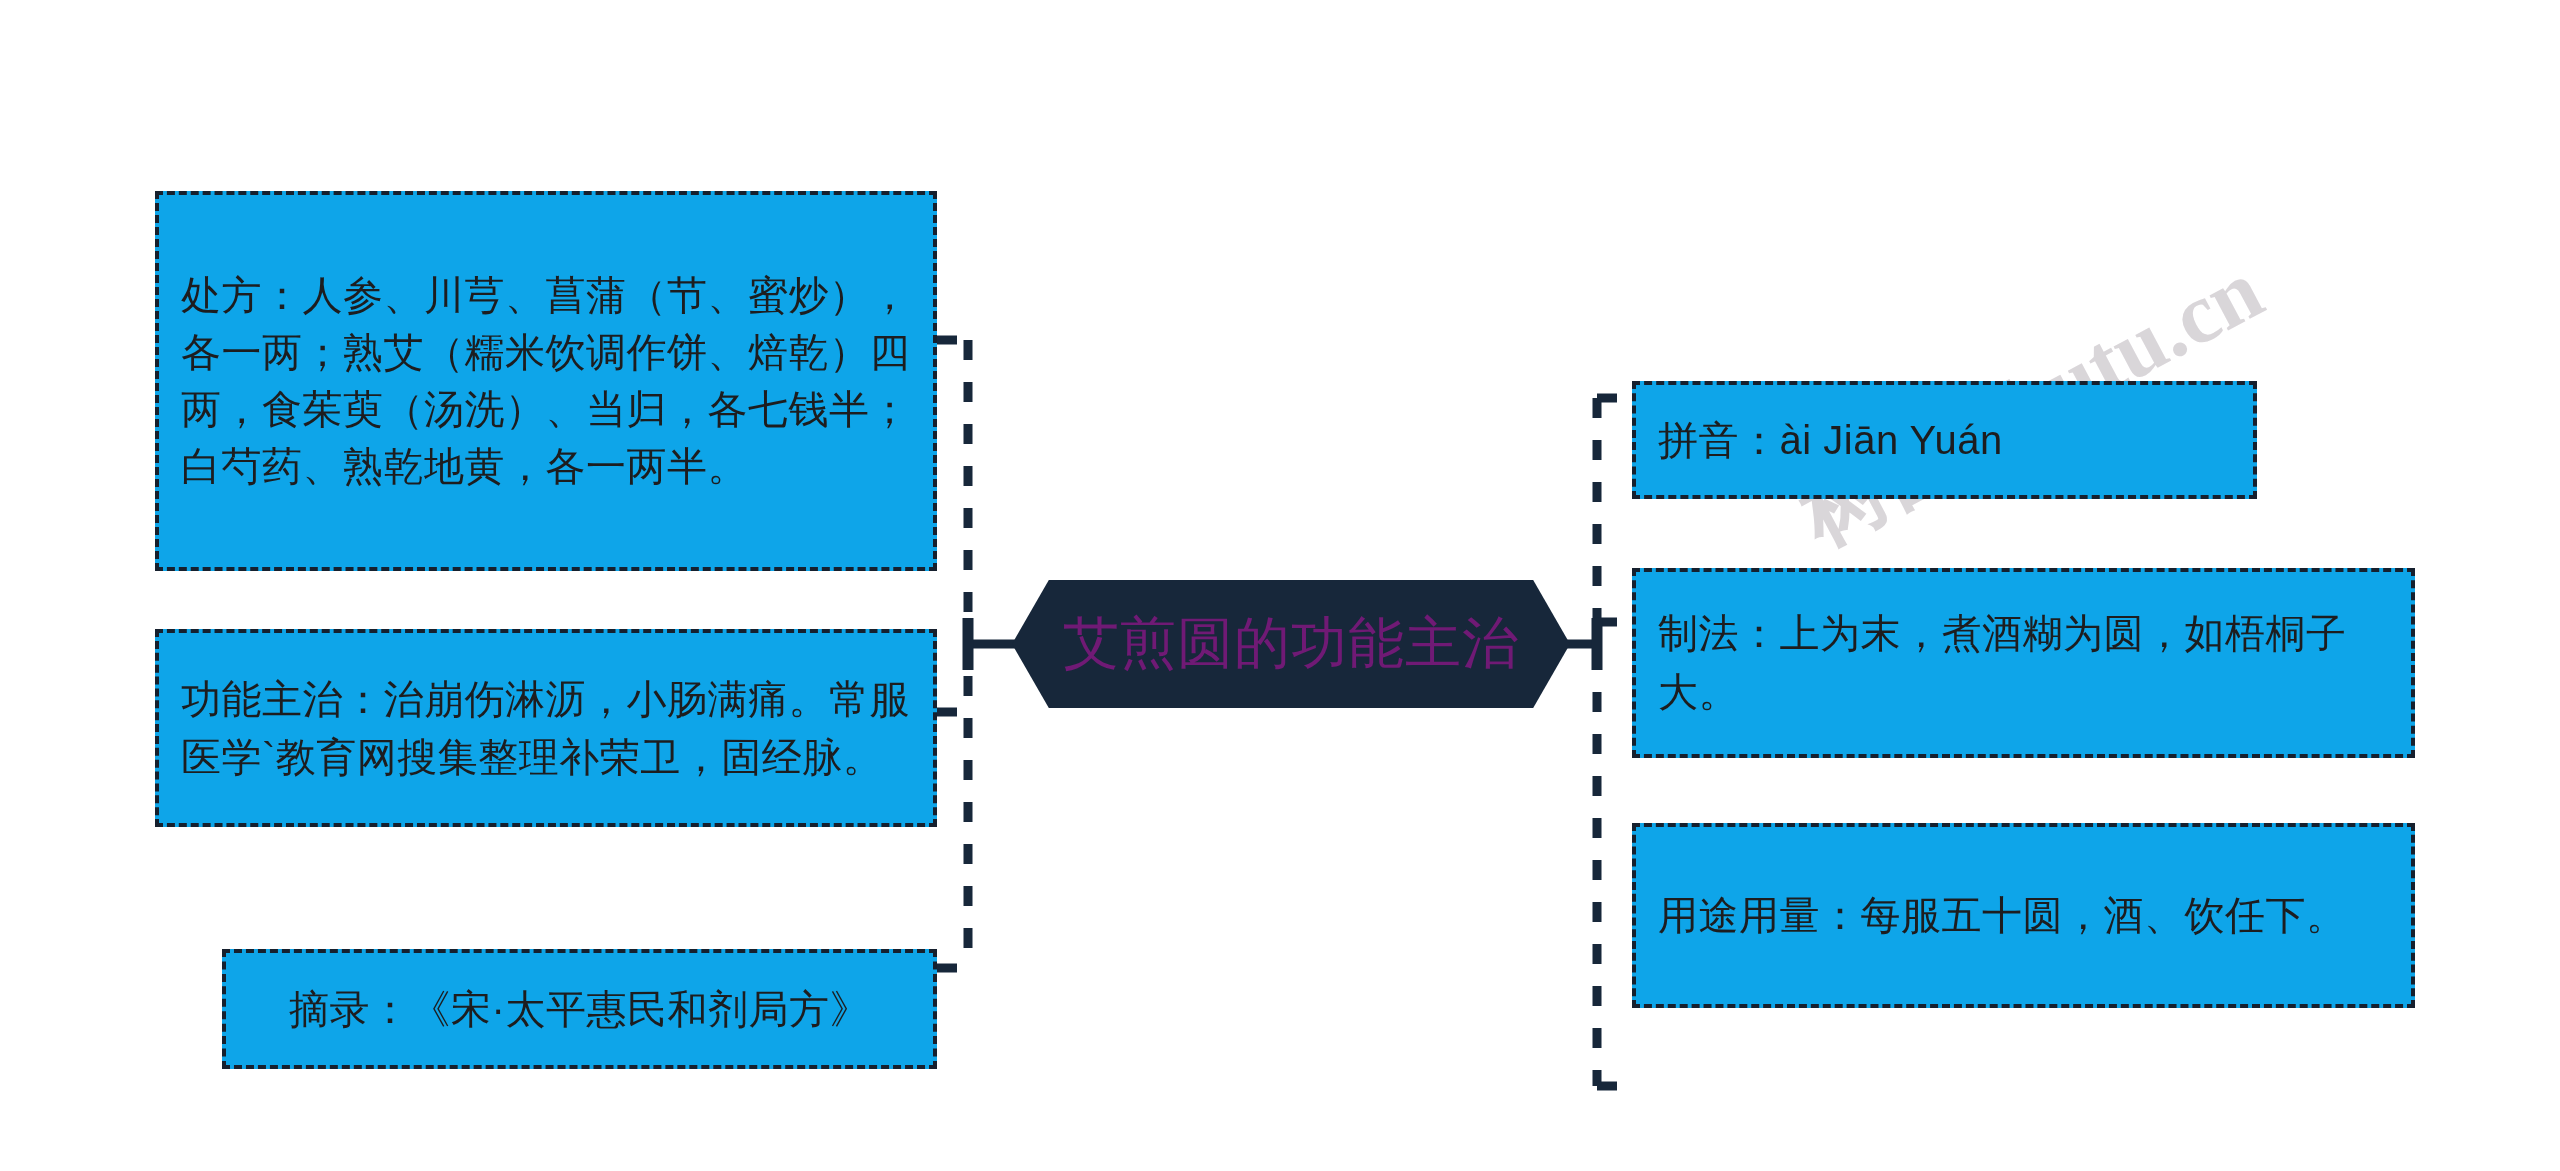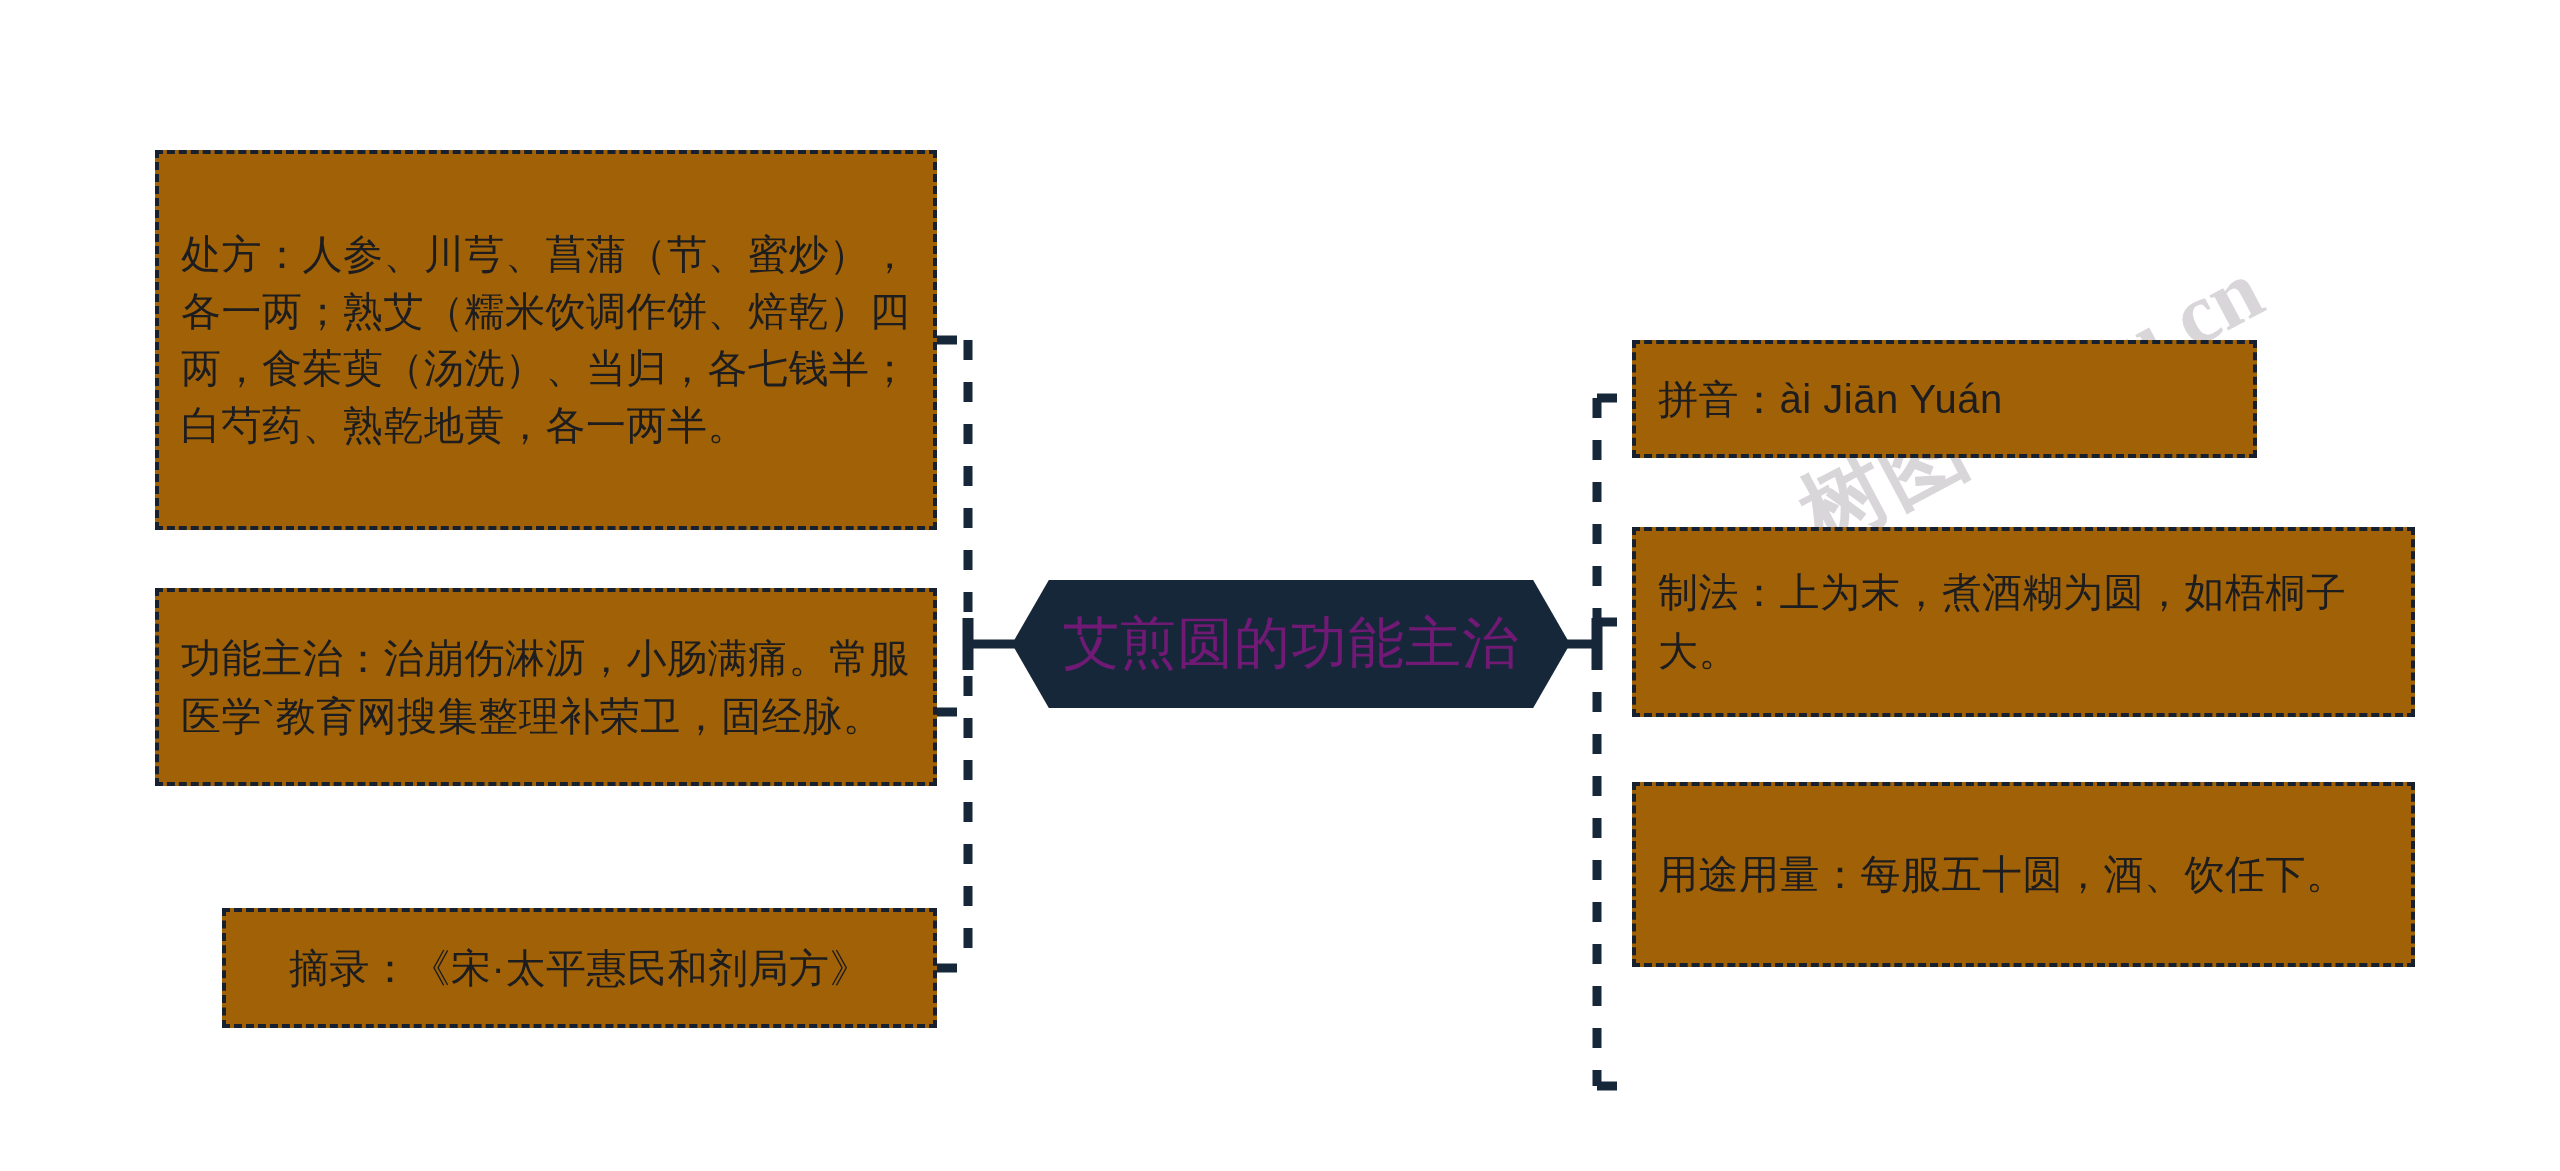--- a/index.html
+++ b/index.html
@@ -51,27 +51,28 @@
     width: 2560px;
     height: 1171px;
     z-index: 2;
     pointer-events: none;
   }
 
   
   .topic {
     position: absolute;
     box-sizing: border-box;
-    background: #a16207;
+    background: #0ea5e9;
     border: 4px dashed #16202e;
     color: #1d1d1f;
     display: flex;
     align-items: center;
     z-index: 3;
     letter-spacing: .5px;
+    margin-top: 41px;
   }
   .topic .txt {
     display: block;
     width: 100%;
     padding: 0 22px;
     font-size: 40px;
     line-height: 1.45;
     word-break: break-all;
   }
 

